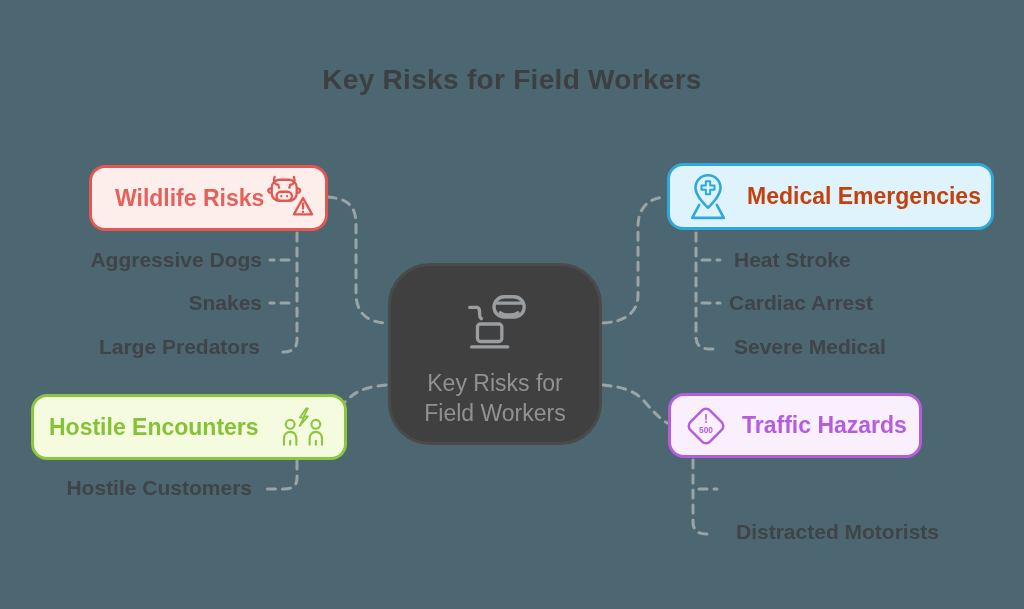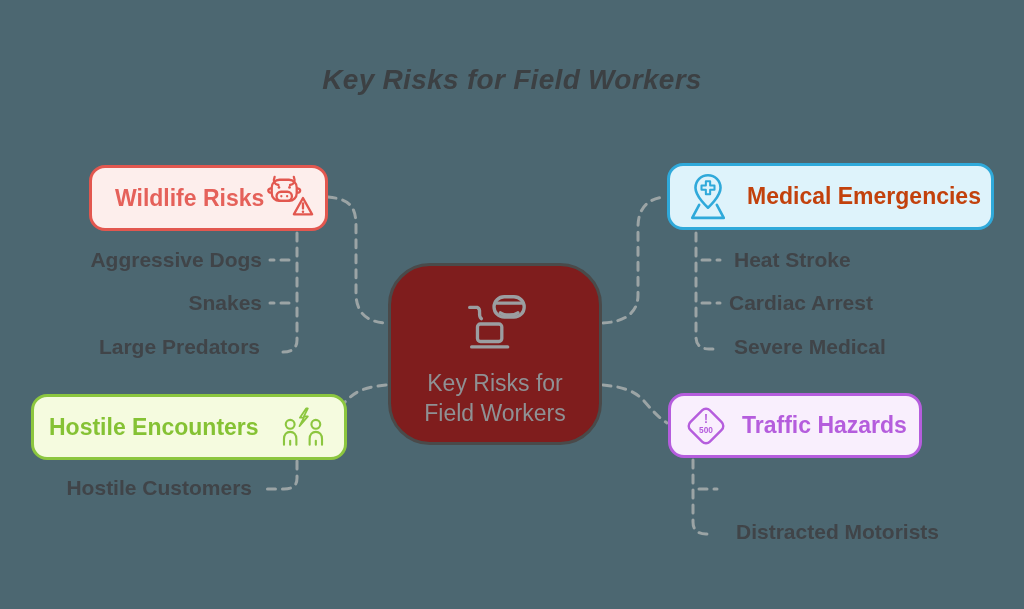--- a/index.html
+++ b/index.html
@@ -4,21 +4,21 @@
 <style>
   html,body { margin:0; padding:0; }
   .canvas {
     position:relative; width:1024px; height:609px;
     background:#4c6771; overflow:hidden;
     font-family:"Liberation Sans", sans-serif;
   }
   .title {
     position:absolute; left:0; right:0; top:64px;
     text-align:center; font-size:28px; font-weight:bold;
-    color:#3c4043; letter-spacing:.3px;font-style:italic;
+    color:#3c4043; letter-spacing:.3px;
   }
   svg.connectors { position:absolute; left:0; top:0; pointer-events:none; }
 
   .branch {
     position:absolute; display:flex; align-items:center;
     border:3px solid; border-radius:16px; box-sizing:border-box;
     white-space:nowrap;
   }
   .branch .label { font-size:23px; font-weight:bold; }
   .branch svg { flex:0 0 auto; }
@@ -31,21 +31,21 @@
     padding:0 18px 0 15px; justify-content:space-between; }
   .medical  { left:667px; top:163px; width:327px; height:67px;
     background:#def3fb; border-color:#2fa9da; color:#c2410c;
     padding:0 8px 0 12px; gap:13px; }
   .traffic  { left:668px; top:393px; width:254px; height:65px;
     background:#f9effd; border-color:#b55ddd; color:#b55ddd;
     padding:0 8px 0 11px; gap:12px; }
 
   .central {
     position:absolute; left:388px; top:263px; width:214px; height:182px;
-    background:#7f1d1d; border:3px solid #4a4a4a; border-radius:42px;
+    background:#404040; border:3px solid #4a4a4a; border-radius:42px;
     box-sizing:border-box; display:flex; flex-direction:column;
     align-items:center; padding-top:21px;
   }
   .central-label {
     margin-top:7px; font-size:23px; color:#8f9194;
     text-align:center; line-height:30px;
   }
   .central-label span { display:block; }
 
   .child {

